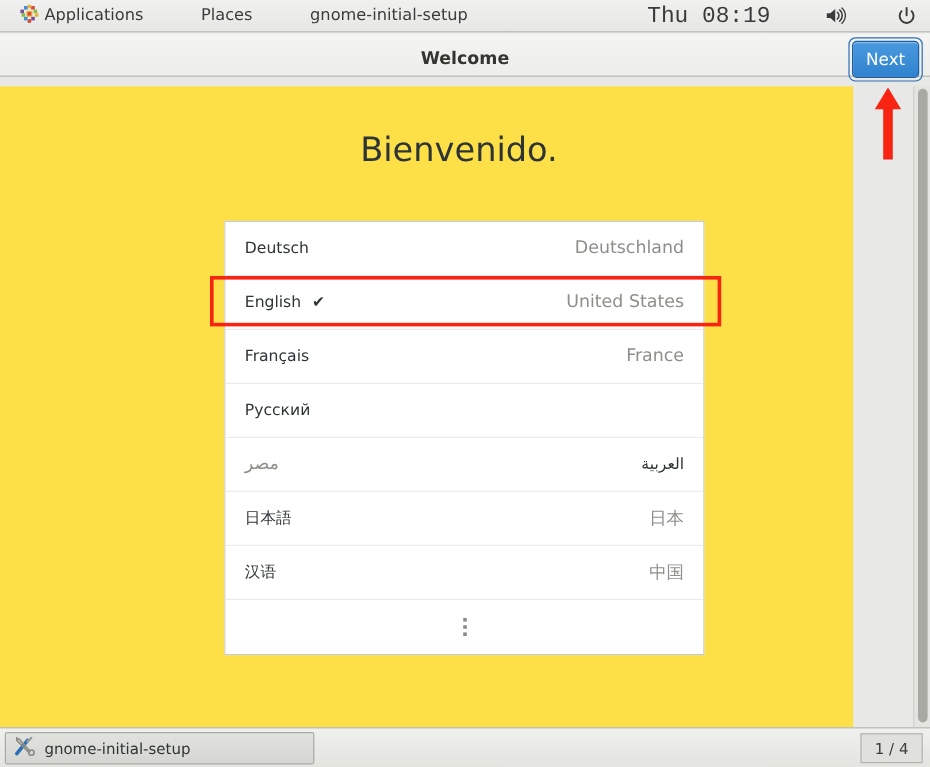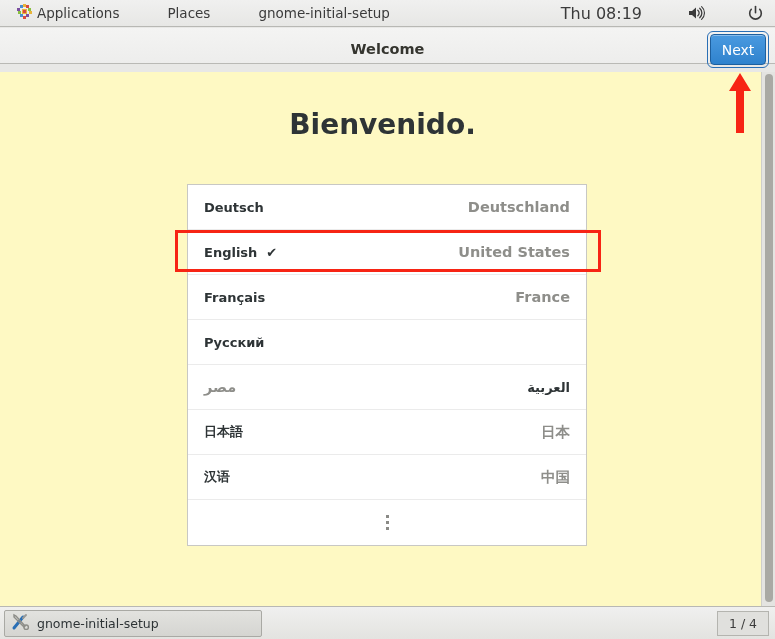--- a/index.html
+++ b/index.html
@@ -19,21 +19,21 @@
     display: flex; align-items: center; gap: 28px;
   }
   .panel-item {
     display: flex; align-items: center; height: 27px;
     padding: 0 9px; font-size: 13.5px; color: #3b3b3b;
     font-family: "DejaVu Sans", sans-serif;
   }
   .panel-item.menu { padding: 0 10px; }
   #apps-icon-wrap { padding-left: 6px; padding-right: 4px; }
   .panel-spacer { flex: 1 1 auto; }
-  #clock { font-size: 16px; color: #3b3b3b; padding: 0 10px; }
+  #clock { font-size: 19px; color: #3b3b3b; padding: 0 10px; font-family: Liberation Mono, monospace; }
   .tray-icon { padding: 0 7px; display: flex; align-items: center; }
 
   
   #headerbar {
     position: absolute; left: 0; top: 28px; width: 775px; height: 36px;
     background: linear-gradient(to bottom, #f4f4f3 0%, #ededec 100%);
     border-bottom: 1px solid #b9b9b5;
     padding-left: 19px;
   }
   #window-title {
@@ -54,23 +54,22 @@
   }
   #next-button-focus {
     position: absolute; right: 6px; top: 3px;
     width: 62px; height: 37px;
     border: 1px solid #2a6fb5; border-radius: 6px;
     pointer-events: none;
   }
 
   
   #content {
-    position: absolute; left: 0; top: 72px; width: 775px; height: 534px;
-    background: #fef9c3;
-    font-weight: bold;
+    position: absolute; left: 0; top: 72px; width: 711px; height: 534px;
+    background: #fde047;
   }
   #greeting {
     position: absolute; left: 0; top: 36px; width: 765px;
     text-align: center; font-size: 28px; color: #2e3436;
     font-family: "DejaVu Sans", sans-serif;
   }
 
   
   #lang-list {
     position: absolute; left: 187px; top: 112px;

